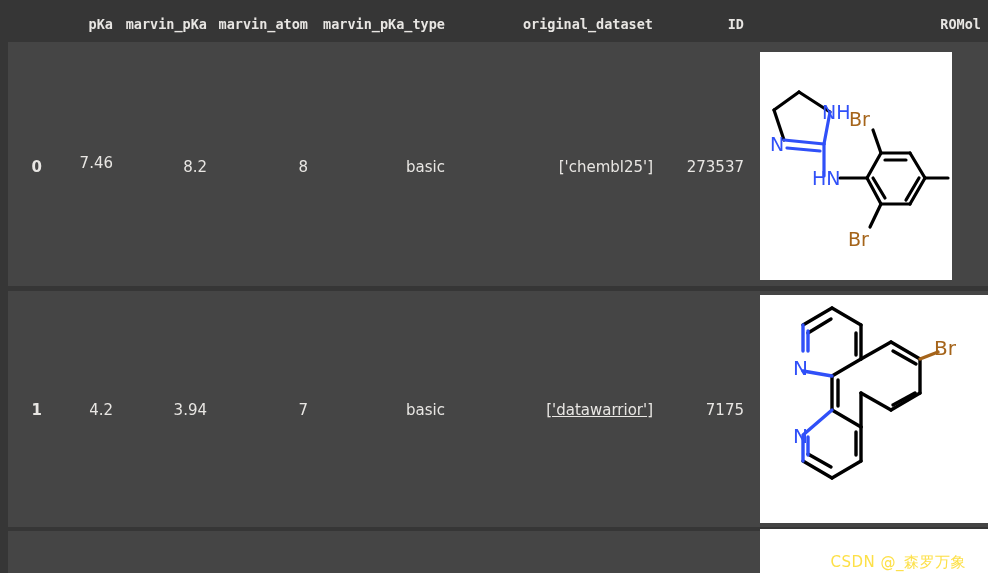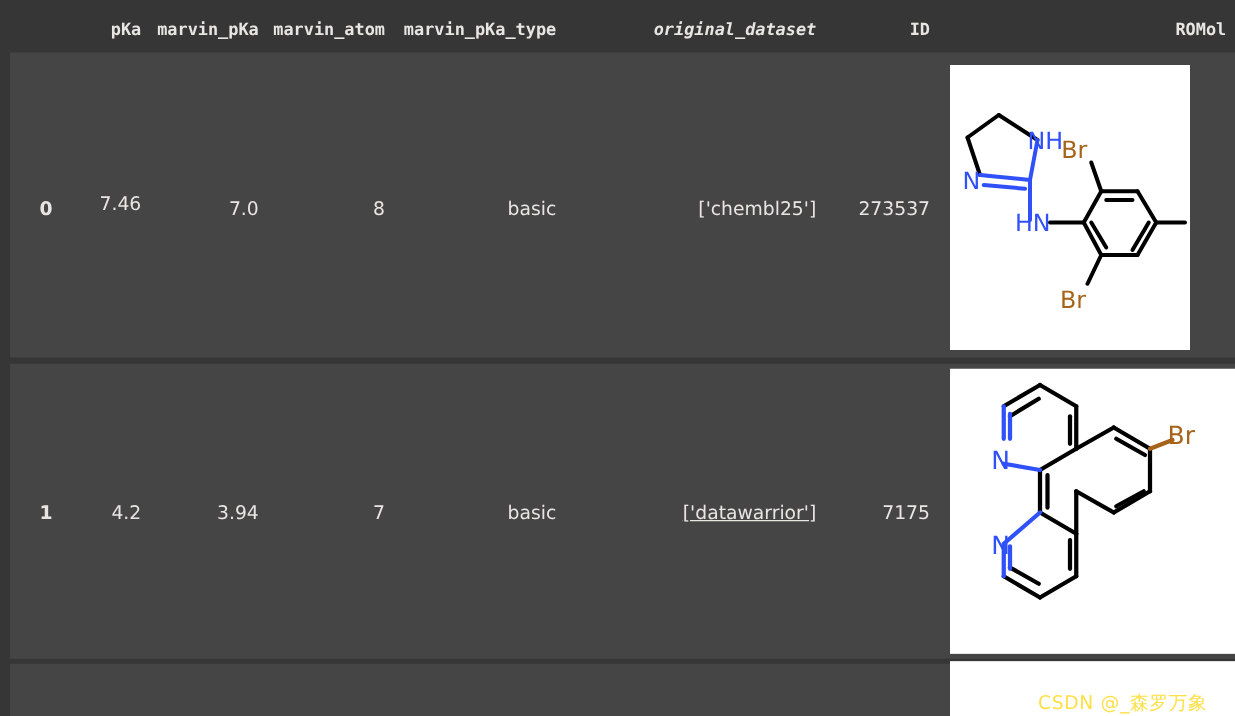--- a/index.html
+++ b/index.html
@@ -95,29 +95,29 @@
 </head>
 <body>
 
 <div id="table-wrap">
 
   <div class="thead">
     <div class="th" style="right:875px;">pKa</div>
     <div class="th" style="right:781px;">marvin_pKa</div>
     <div class="th" style="right:680px;">marvin_atom</div>
     <div class="th" style="right:543px;">marvin_pKa_type</div>
-    <div class="th" style="right:335px;font-style:italic;">original_dataset</div>
+    <div class="th" style="right:335px;">original_dataset</div>
     <div class="th" style="right:244px;">ID</div>
     <div class="th" style="right:7px;">ROMol</div>
   </div>
 
   <div class="row row-0">
     <div class="cell idx" style="right:946px; top:116px;">0</div>
     <div class="cell" style="right:875px; top:112px;">7.46</div>
-    <div class="cell" style="right:781px; top:116px;">7.0</div>
+    <div class="cell" style="right:781px; top:116px;">8.2</div>
     <div class="cell" style="right:680px; top:116px;">8</div>
     <div class="cell" style="right:543px; top:116px;">basic</div>
     <div class="cell" style="right:335px; top:116px;">['chembl25']</div>
     <div class="cell" style="right:244px; top:116px;">273537</div>
 
     <div class="mol mol-0">
       <svg width="228" height="228" viewBox="0 0 228 228" xmlns="http://www.w3.org/2000/svg">
         <rect x="0" y="0" width="228" height="228" fill="#ffffff"></rect>
         <g stroke="#000000" stroke-width="3.2" fill="none" stroke-linecap="round">
 

